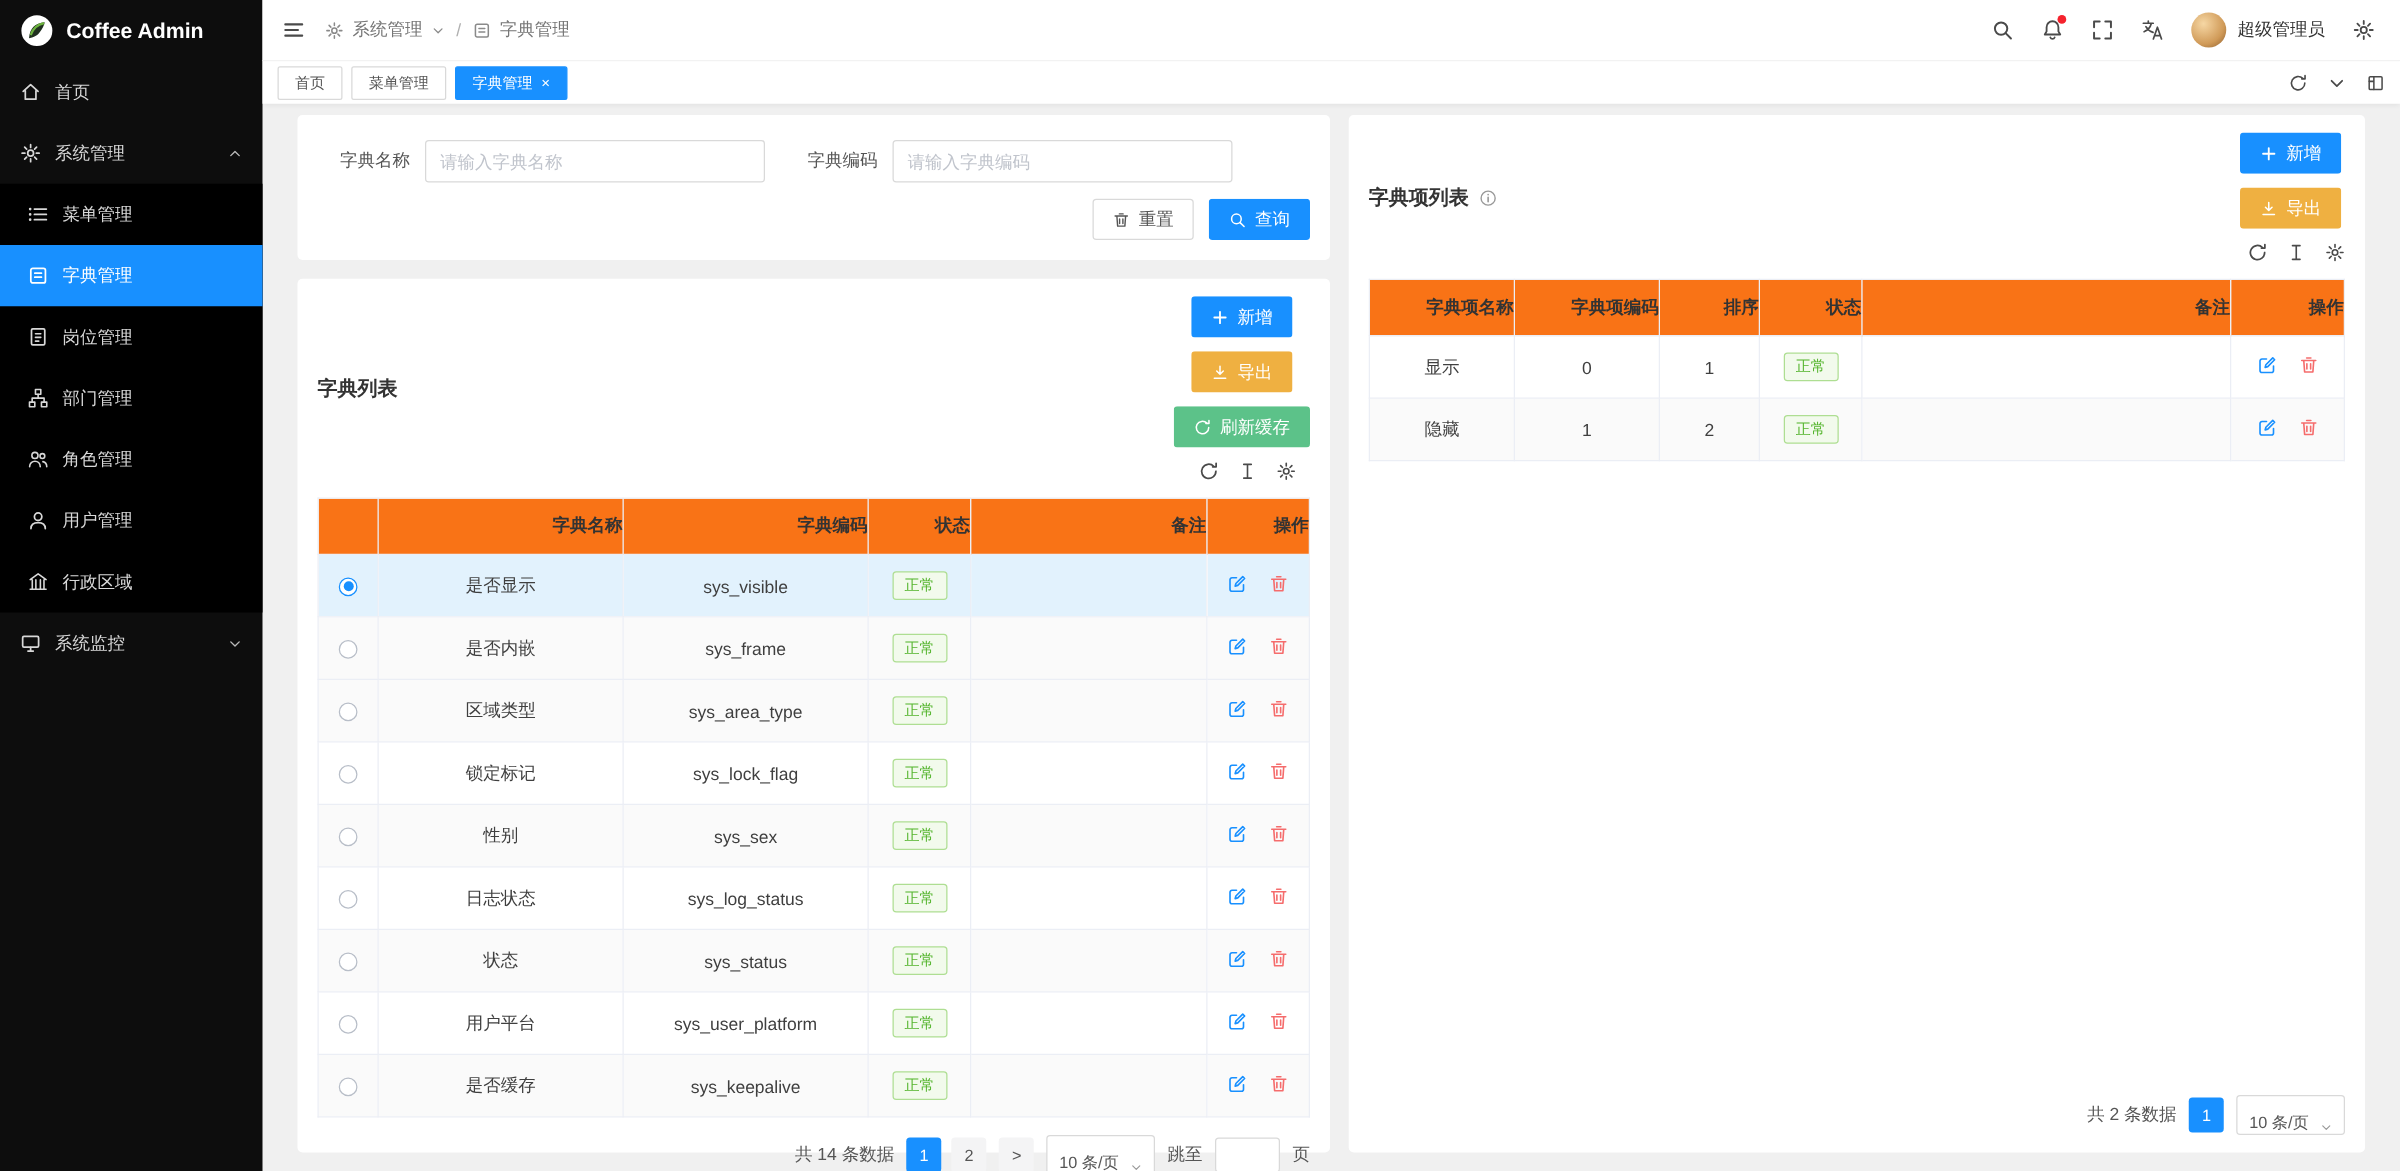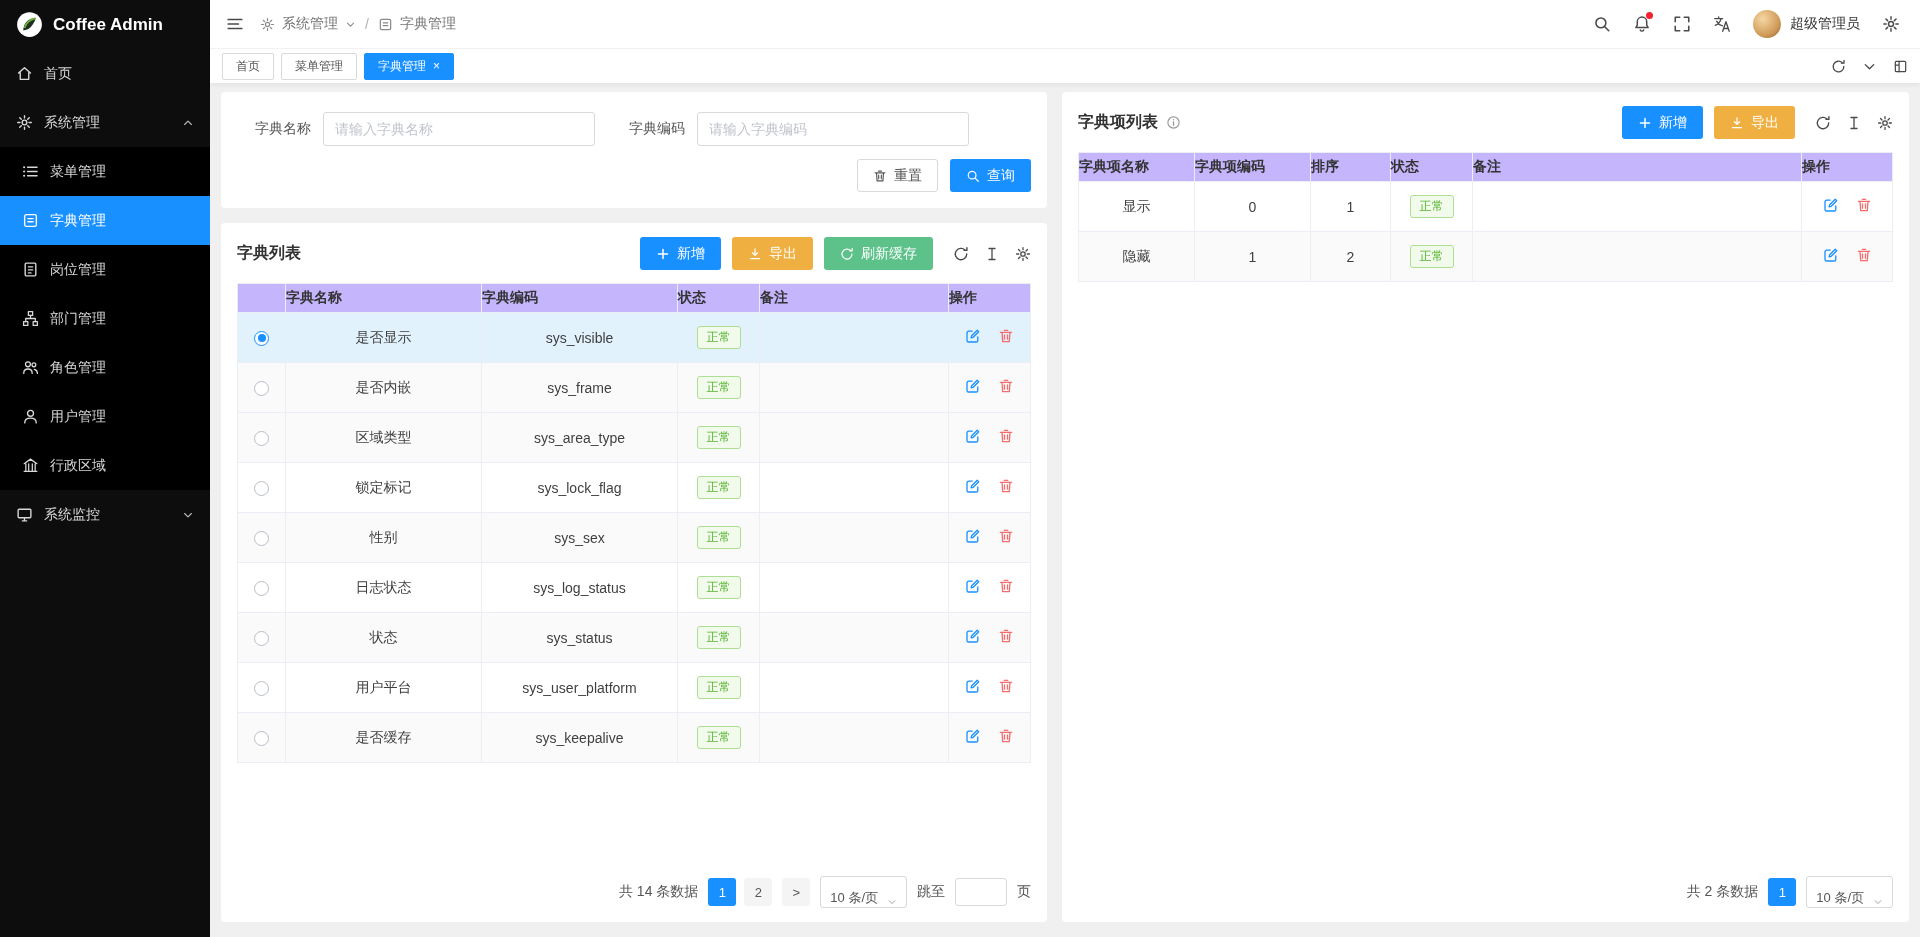--- a/index.html
+++ b/index.html
@@ -39,21 +39,21 @@
 
   .tabbar { height:34px; background:#fff; display:flex; align-items:center; padding:0 12px; box-shadow:0 2px 4px rgba(0,0,0,.06); flex-shrink:0; position:relative; z-index:2; }
   .tabs { display:flex; align-items:center; gap:7px; }
   .tab { height:27px; display:inline-flex; align-items:center; gap:7px; padding:0 13px; border:1px solid #d9d9d9; border-radius:2px; background:#fff; font-size:12px; color:#555; cursor:pointer; }
   .tab.active { background:#1890ff; border-color:#1890ff; color:#fff; }
   .tab .x { font-size:12px; line-height:1; }
   .tabbar-right { margin-left:auto; display:flex; align-items:center; gap:16px; color:#555; }
   .tabbar-right .icon-btn { width:15px; height:15px; }
 
   
-  .content { flex:1; display:flex; gap:15px; padding:9px 11px 15px; min-height:0; }
+  .content { flex:1; display:flex; gap:15px; padding:9px 28px 15px; min-height:0; }
   .left-col { width:826px; flex-shrink:0; display:flex; flex-direction:column; gap:15px; min-height:0; }
   .card { background:#fff; border-radius:4px; }
 
   .search-card { padding:20px 16px 16px; display:flex; flex-direction:column; gap:13px; flex-shrink:0; }
   .search-row { display:flex; align-items:center; gap:16px; }
   .field { display:flex; align-items:center; gap:12px; }
   .field label { min-width:74px; text-align:right; color:#555; }
   .input { height:34px; width:272px; border:1px solid #d9d9d9; border-radius:3px; padding:0 11px; font-size:14px; color:#333; outline:none; font-family:inherit; }
   .input::placeholder { color:#c0c4cc; }
   .search-actions { display:flex; justify-content:flex-end; align-items:center; gap:12px; }
@@ -62,26 +62,26 @@
   .btn .mi { width:14px; height:14px; }
   .btn-plain { border-color:#d9d9d9; color:#555; }
   .btn-primary { background:#1890ff; color:#fff; }
   .btn-warning { background:#efb041; color:#fff; }
   .btn-success { background:#5cc289; color:#fff; }
 
   .list-card { flex:1; display:flex; flex-direction:column; padding:14px 16px 14px; min-height:0; }
   .card-head { display:flex; align-items:center; gap:8px; margin-bottom:13px; flex-shrink:0; }
   .card-title { font-size:16px; font-weight:bold; color:#333; }
   .info { width:15px; height:15px; color:#9a9a9a; }
-  .head-actions { margin-left:auto; display:flex; align-items:center; gap:11px; }
+  .head-actions { margin-left:auto; display:flex; align-items:center; gap:11px;flex-direction:column; }
   .tool-icons { display:flex; align-items:center; gap:15px; color:#666; margin-left:9px; }
   .tool-icons .icon-btn { width:16px; height:16px; }
 
   table.tbl { width:100%; border-collapse:collapse; font-size:14px; color:#3f3f3f; table-layout:fixed; }
-  .tbl th { background:#c4b5fd; font-weight:bold; height:29px; border:1px solid #ebeef5; text-align:left; color:#333; }
+  .tbl th { background:#f97316; font-weight:bold; height:45px; border:1px solid #ebeef5; text-align:right; color:#333; }
   .tbl td { height:50px; border:1px solid #ebeef5; text-align:center; background:#fff; overflow:hidden; }
   .tbl tr.striped td { background:#fafafa; }
   .tbl tr.selected td { background:#e2f2fd; }
 
   .tag-success { display:inline-block; padding:2px 9px; font-size:12px; line-height:17px; color:#55b52e; background:#f2faec; border:1px solid #aede92; border-radius:3px; }
 
   .radio { display:inline-block; width:15px; height:15px; border:1px solid #b8bec8; border-radius:50%; background:#fff; position:relative; cursor:pointer; vertical-align:middle; }
   .radio.checked { border-color:#1890ff; }
   .radio.checked::after { content:""; position:absolute; inset:2.5px; border-radius:50%; background:#1890ff; }
 

